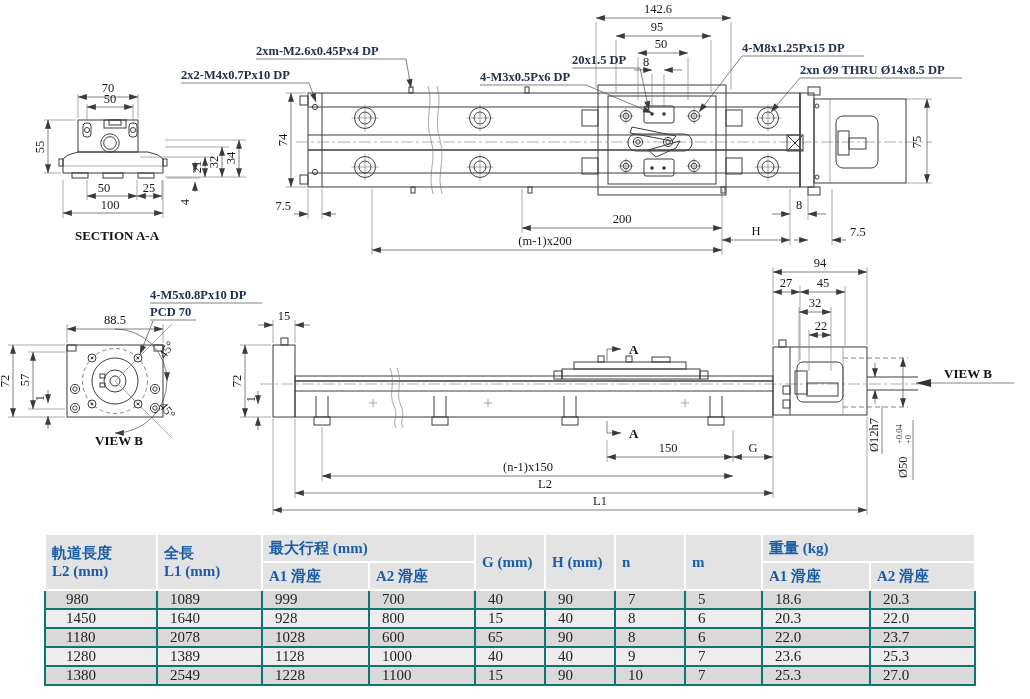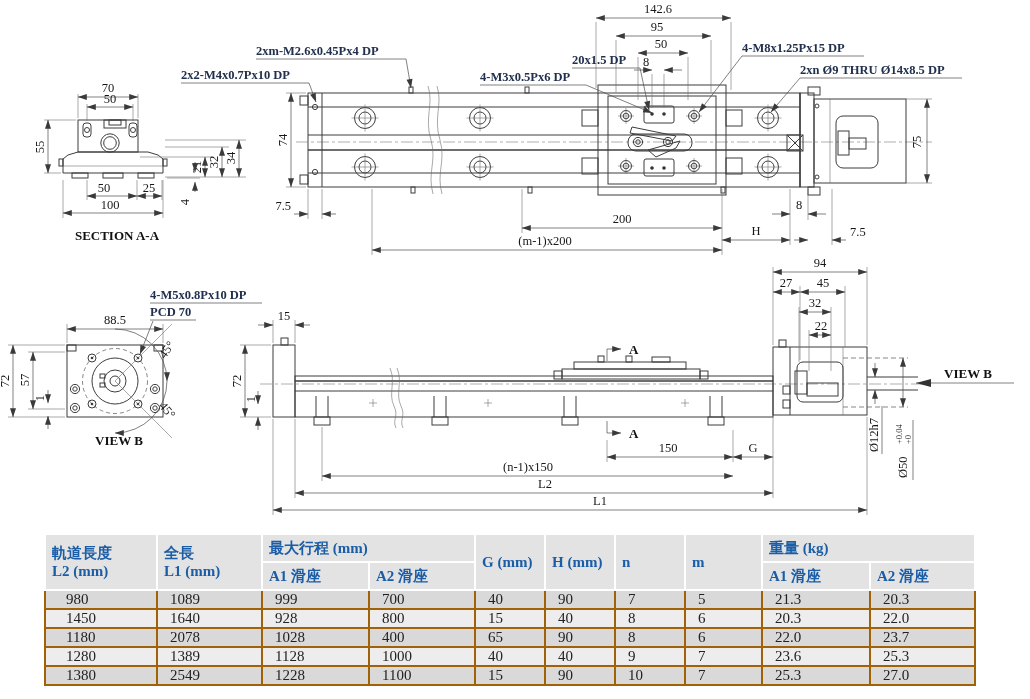--- a/index.html
+++ b/index.html
@@ -16,21 +16,21 @@
   .cl{stroke:#7a7a7a;stroke-width:.6;fill:none;stroke-dasharray:12 3 3 3}
   .dash{stroke:#555;stroke-width:.7;fill:none;stroke-dasharray:5 3}
   .pcd{stroke:#555;stroke-width:.7;fill:none;stroke-dasharray:4 3}
   .dt{font-size:12.5px;fill:#181818}
   .dtb{font-size:13px;font-weight:bold;fill:#111}
   .ct{font-size:12.5px;font-weight:bold;fill:#21304d}
   .tol{font-size:8.5px;fill:#181818}
   .spec{position:absolute;left:28px;top:533px;border-collapse:collapse;table-layout:fixed;margin-left:16px;}
   .spec th{background:#e3e3e3;color:#1b5da6;text-align:left;vertical-align:middle;
            padding:1px 6px;font-size:15px;font-weight:bold;border:2px solid #fff;}
-  .spec td{font-size:15px;color:#222;border:2px solid #a16207;padding:0 0 0 12px;
+  .spec td{font-size:15px;color:#222;border:2px solid #0f766e;padding:0 0 0 12px;
            height:17px;line-height:17px;white-space:nowrap;overflow:hidden;}
   .spec td:first-child{padding-left:20px;}
   .spec thead tr th{height:24px;}
   .spec tbody tr:nth-child(odd) td{background:#d9d9d9;}
   .spec tbody tr:nth-child(even) td{background:#ededed;}
 </style>
 </head>
 <body>
 
 <div class="page">
@@ -471,40 +471,40 @@
     <tbody>
       <tr>
         <td>980</td>
         <td>1089</td>
         <td>999</td>
         <td>700</td>
         <td>40</td>
         <td>90</td>
         <td>7</td>
         <td>5</td>
-        <td>21.3</td>
+        <td>18.6</td>
         <td>20.3</td>
       </tr>
       <tr>
         <td>1450</td>
         <td>1640</td>
         <td>928</td>
         <td>800</td>
         <td>15</td>
         <td>40</td>
         <td>8</td>
         <td>6</td>
         <td>20.3</td>
         <td>22.0</td>
       </tr>
       <tr>
         <td>1180</td>
         <td>2078</td>
         <td>1028</td>
-        <td>400</td>
+        <td>600</td>
         <td>65</td>
         <td>90</td>
         <td>8</td>
         <td>6</td>
         <td>22.0</td>
         <td>23.7</td>
       </tr>
       <tr>
         <td>1280</td>
         <td>1389</td>

